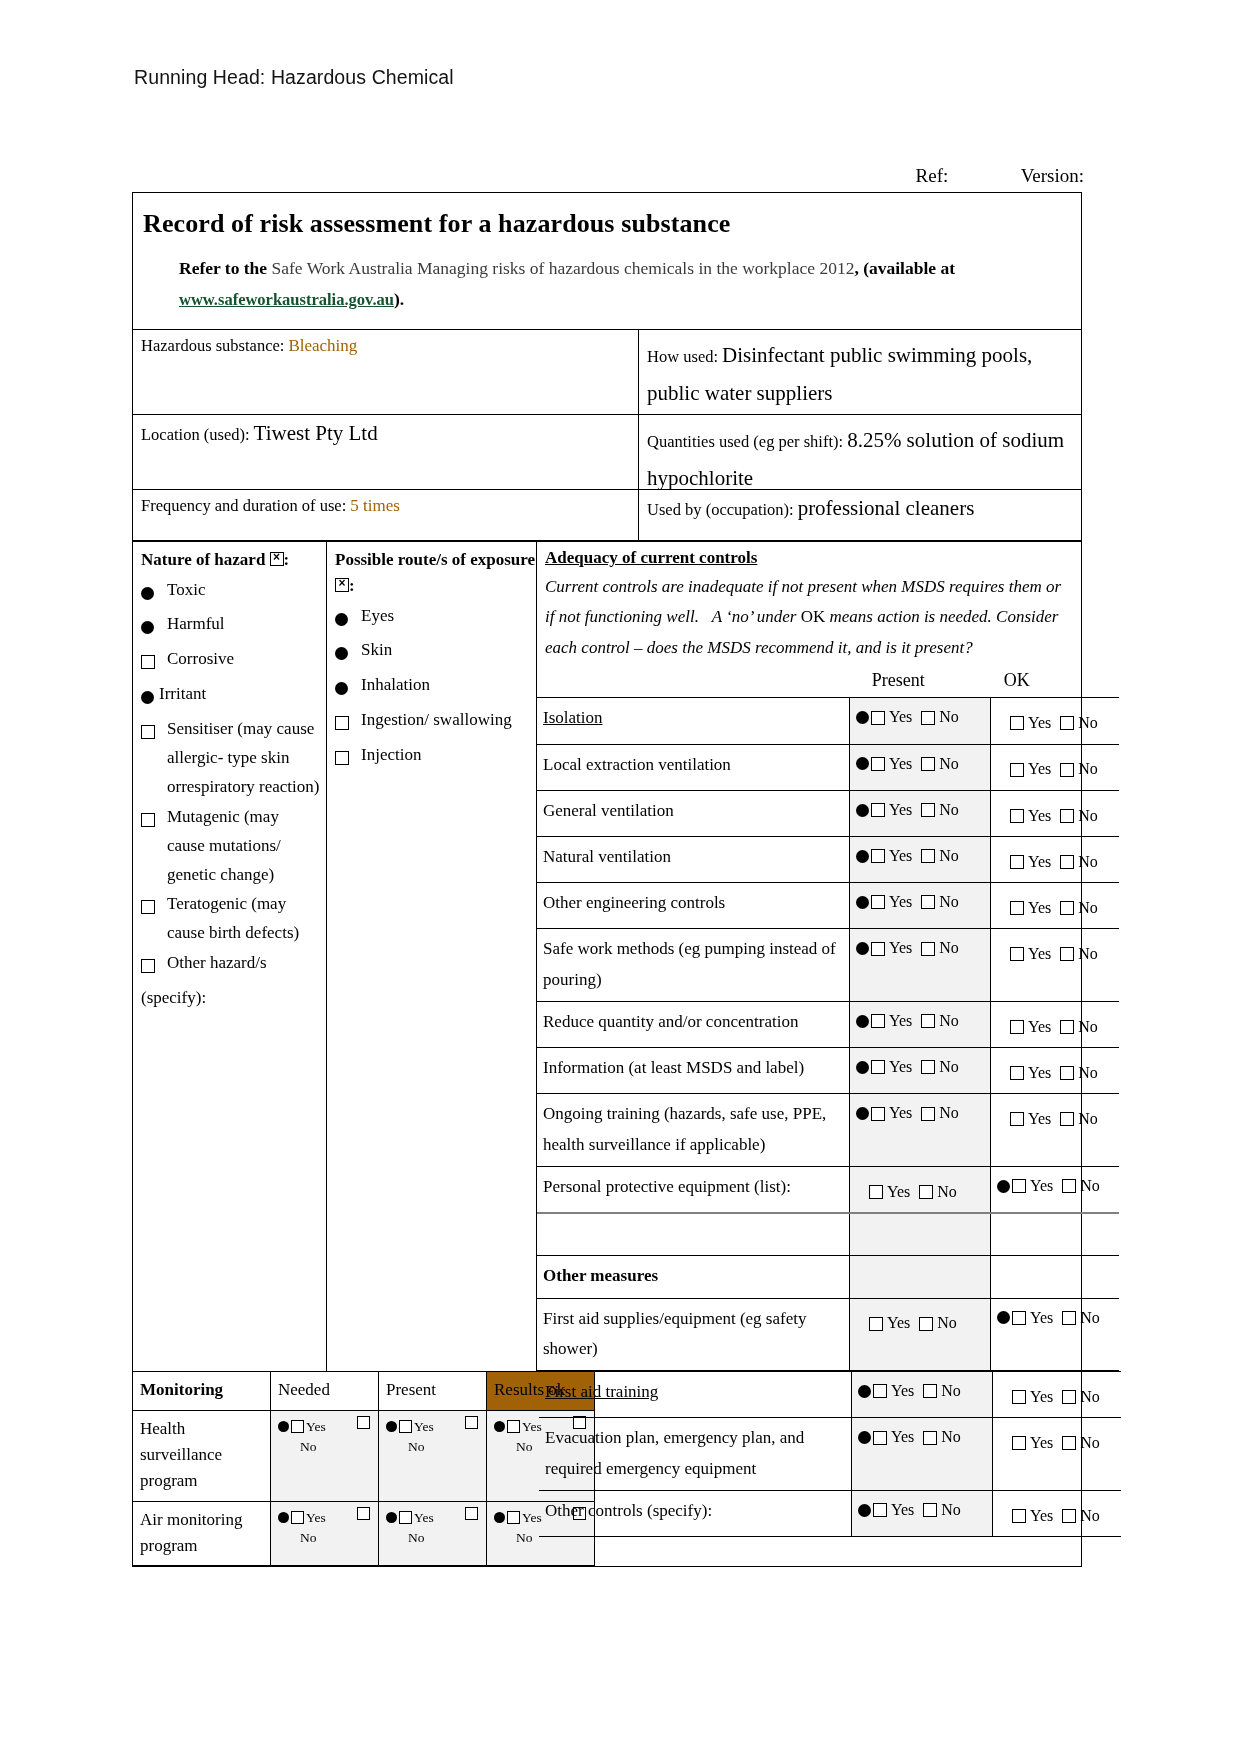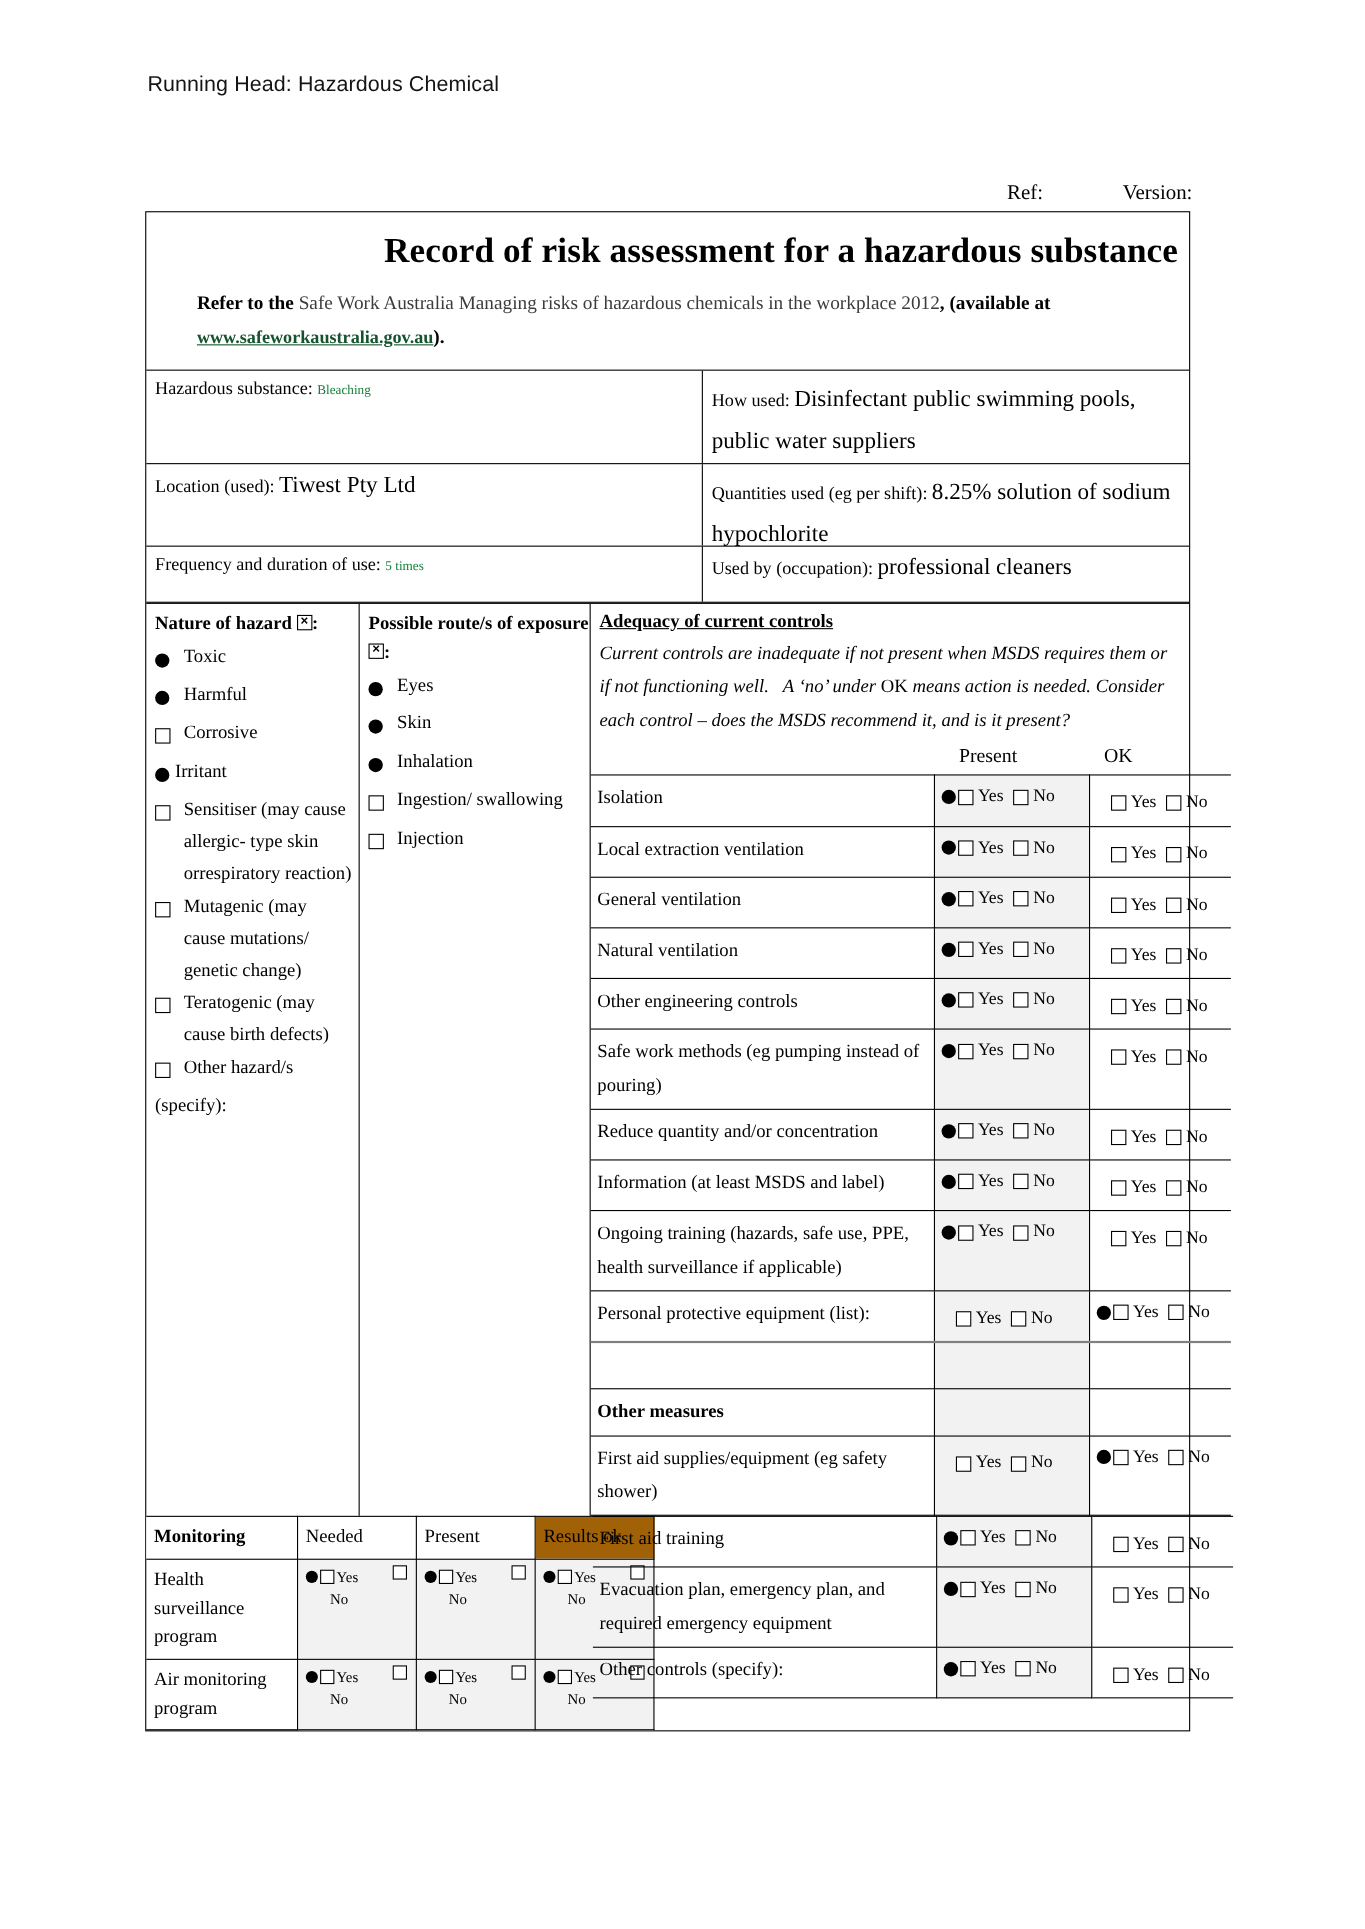--- a/index.html
+++ b/index.html
@@ -47,23 +47,23 @@
     border: 1px solid #000;
     box-sizing: border-box;
   }
 
   
   .title-block {
     border-bottom: 1px solid #000;
     padding: 10px 10px 14px 10px;
   }
   .form-title {
-    text-align: right;
+    text-align: left;
     font-weight: bold;
-    font-size: 32px;
+    font-size: 26px;
     margin: 6px 0 14px 0;
     letter-spacing: 0.1px;
   }
   .refer-line {
     font-size: 17.5px;
     line-height: 1.75;
     padding-left: 36px;
     padding-right: 10px;
   }
   .refer-line b { font-weight: bold; }
@@ -92,22 +92,22 @@
   .infocell.right {
     width: 442px;
   }
   .lbl {
     font-size: 16.5px;
   }
   .val-big {
     font-size: 21px;
   }
   .val-grey {
-    font-size: 12px;
-    color: #15803d;
+    font-size: 17px;
+    color: #a16207;
   }
   .h-sub   { height: 84px; }
   .h-loc   { height: 74px; }
   .h-freq  { height: 50px; }
   .h-how   { height: 84px; line-height: 1.85; }
   .h-qty   { height: 74px; line-height: 1.85; }
   .h-used  { height: 50px; }
 
   
   .body-row {
@@ -223,21 +223,21 @@
   table.ctl td {
     border: 1px solid #000;
     font-size: 17px;
     padding: 5px 6px 6px 6px;
     vertical-align: top;
     line-height: 1.78;
   }
   table.ctl td.name { width: 300px; border-left: none; }
   table.ctl td.chk  { width: 128px; background: #f2f2f2; white-space: nowrap; }
   table.ctl td.chk2 { width: 116px; white-space: nowrap; border-right: none; }
-  table.ctl tr:first-child td { border-top: 1px solid #000; }
+  table.ctl tr:first-child td { border-top: 1px solid #000; text-decoration: underline; }
   .yn { display: inline-flex; align-items: center; font-size: 16px; }
   .yn .dot { margin-right: 2px; }
   .yn .cbox { margin-right: 4px; }
   .yn .gap { display: inline-block; width: 9px; }
   .nodot { display: inline-block; width: 13px; }
   .bold-cell { font-weight: bold; }
   .sep-top { border-top: 2.5px solid #808080 !important; }
 
   
   .mon-row { display: flex; }

